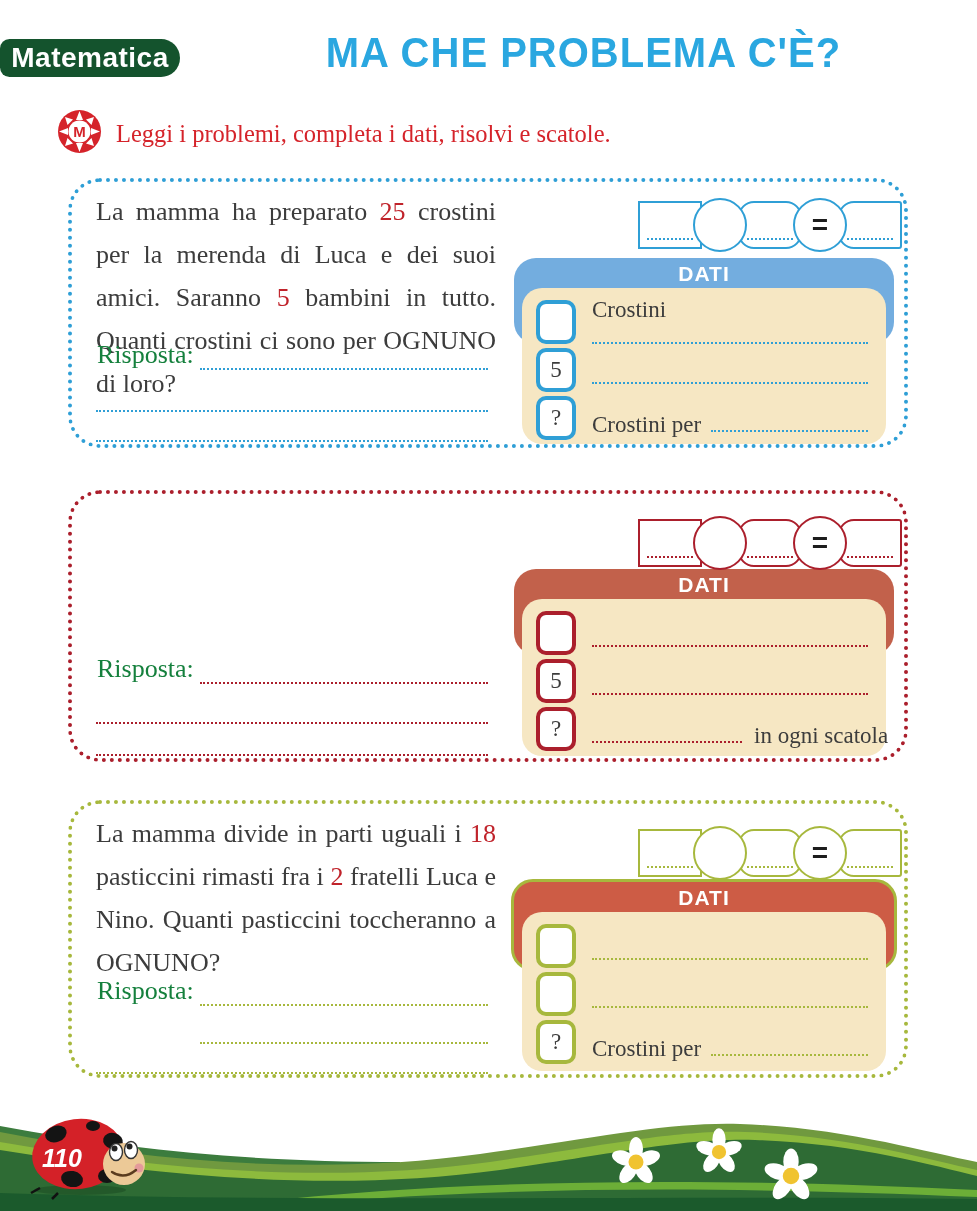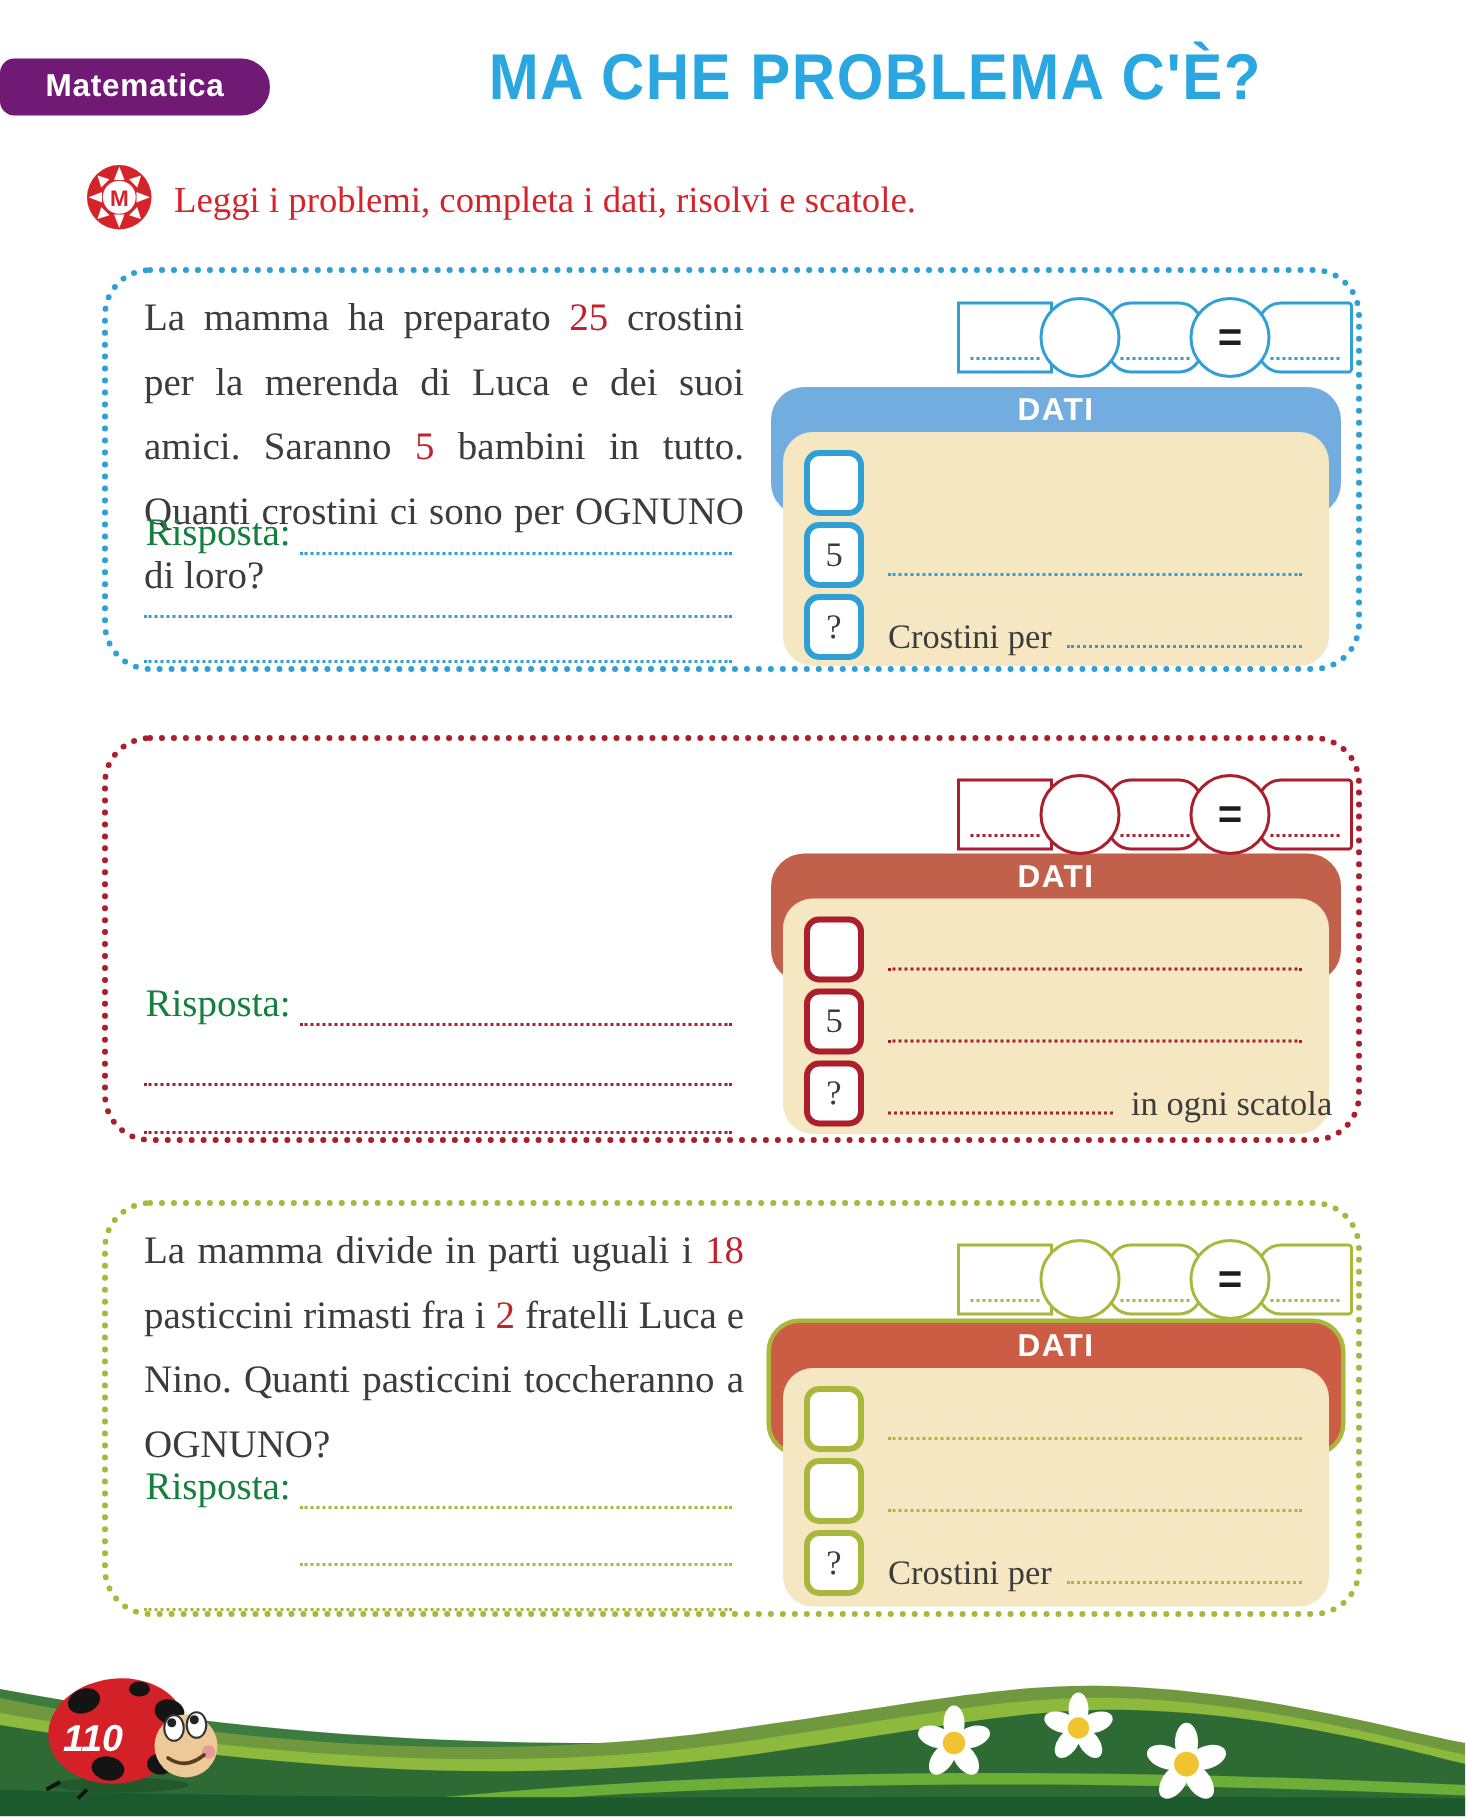--- a/index.html
+++ b/index.html
@@ -4,23 +4,23 @@
 <style>
   html,body { margin:0; padding:0; background:#fff; }
   .page {
     position:relative; width:977px; height:1211px; background:#ffffff;
     overflow:hidden; font-family:"Liberation Serif", serif;
   }
 
   
   .subject-badge {
     position:absolute; top:39px; left:0; width:180px; height:38px;
-    background:#701a75; border-radius:10px 20px 20px 10px;
+    background:#14532d; border-radius:10px 20px 20px 10px;
     color:#fff; font-family:"Liberation Sans", sans-serif; font-weight:bold;
-    font-size:21px; letter-spacing:.5px;
+    font-size:28px; letter-spacing:.5px;
     display:flex; align-items:center; justify-content:center;
   }
   .page-title {
     position:absolute; top:28px; left:200px; right:10px; text-align:center;
     color:#2aa7e0; font-family:"Liberation Sans", sans-serif;
     font-weight:800; font-size:40px; letter-spacing:1px; transform:scaleY(1.08);
     transform-origin:top center; white-space:nowrap;
   }
   .instruction-row {
     position:absolute; top:108px; left:56px;
@@ -170,20 +170,24 @@
       <div class="eq-circle">=</div>
       <div class="eq-rect last"></div>
     </div>
 
     <div class="dati">
       <div class="dati-bg"></div>
       <div class="dati-title">DATI</div>
       <div class="dati-panel">
         <div class="drow">
           <div class="dbox"></div>
+          <div class="dcontent stacked">
+            <div class="dlabel">Crostini</div>
+            <div class="fill"></div>
+          </div>
         </div>
         <div class="drow">
           <div class="dbox">5</div>
           <div class="dcontent lineonly">
               <div class="fill"></div>
             </div>
         </div>
         <div class="drow">
           <div class="dbox">?</div>
           <div class="dcontent inline">

